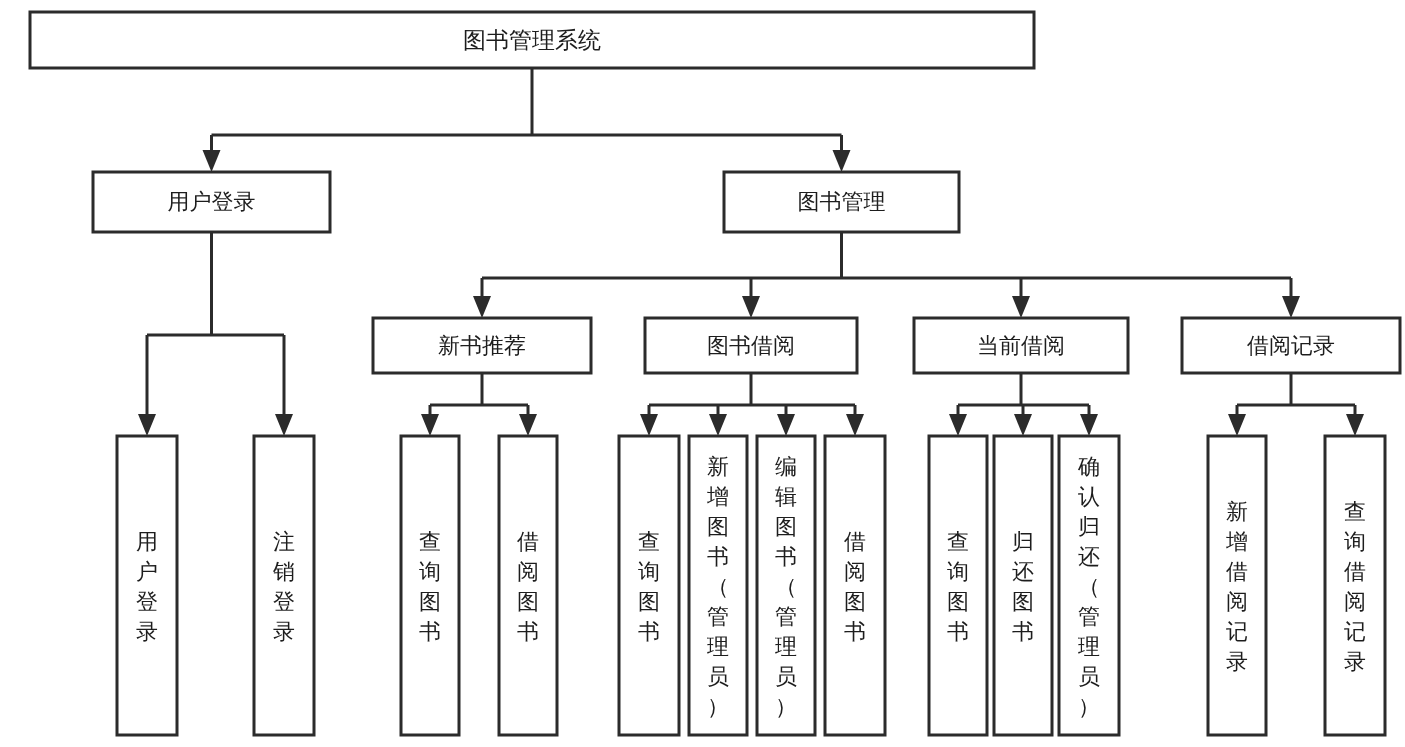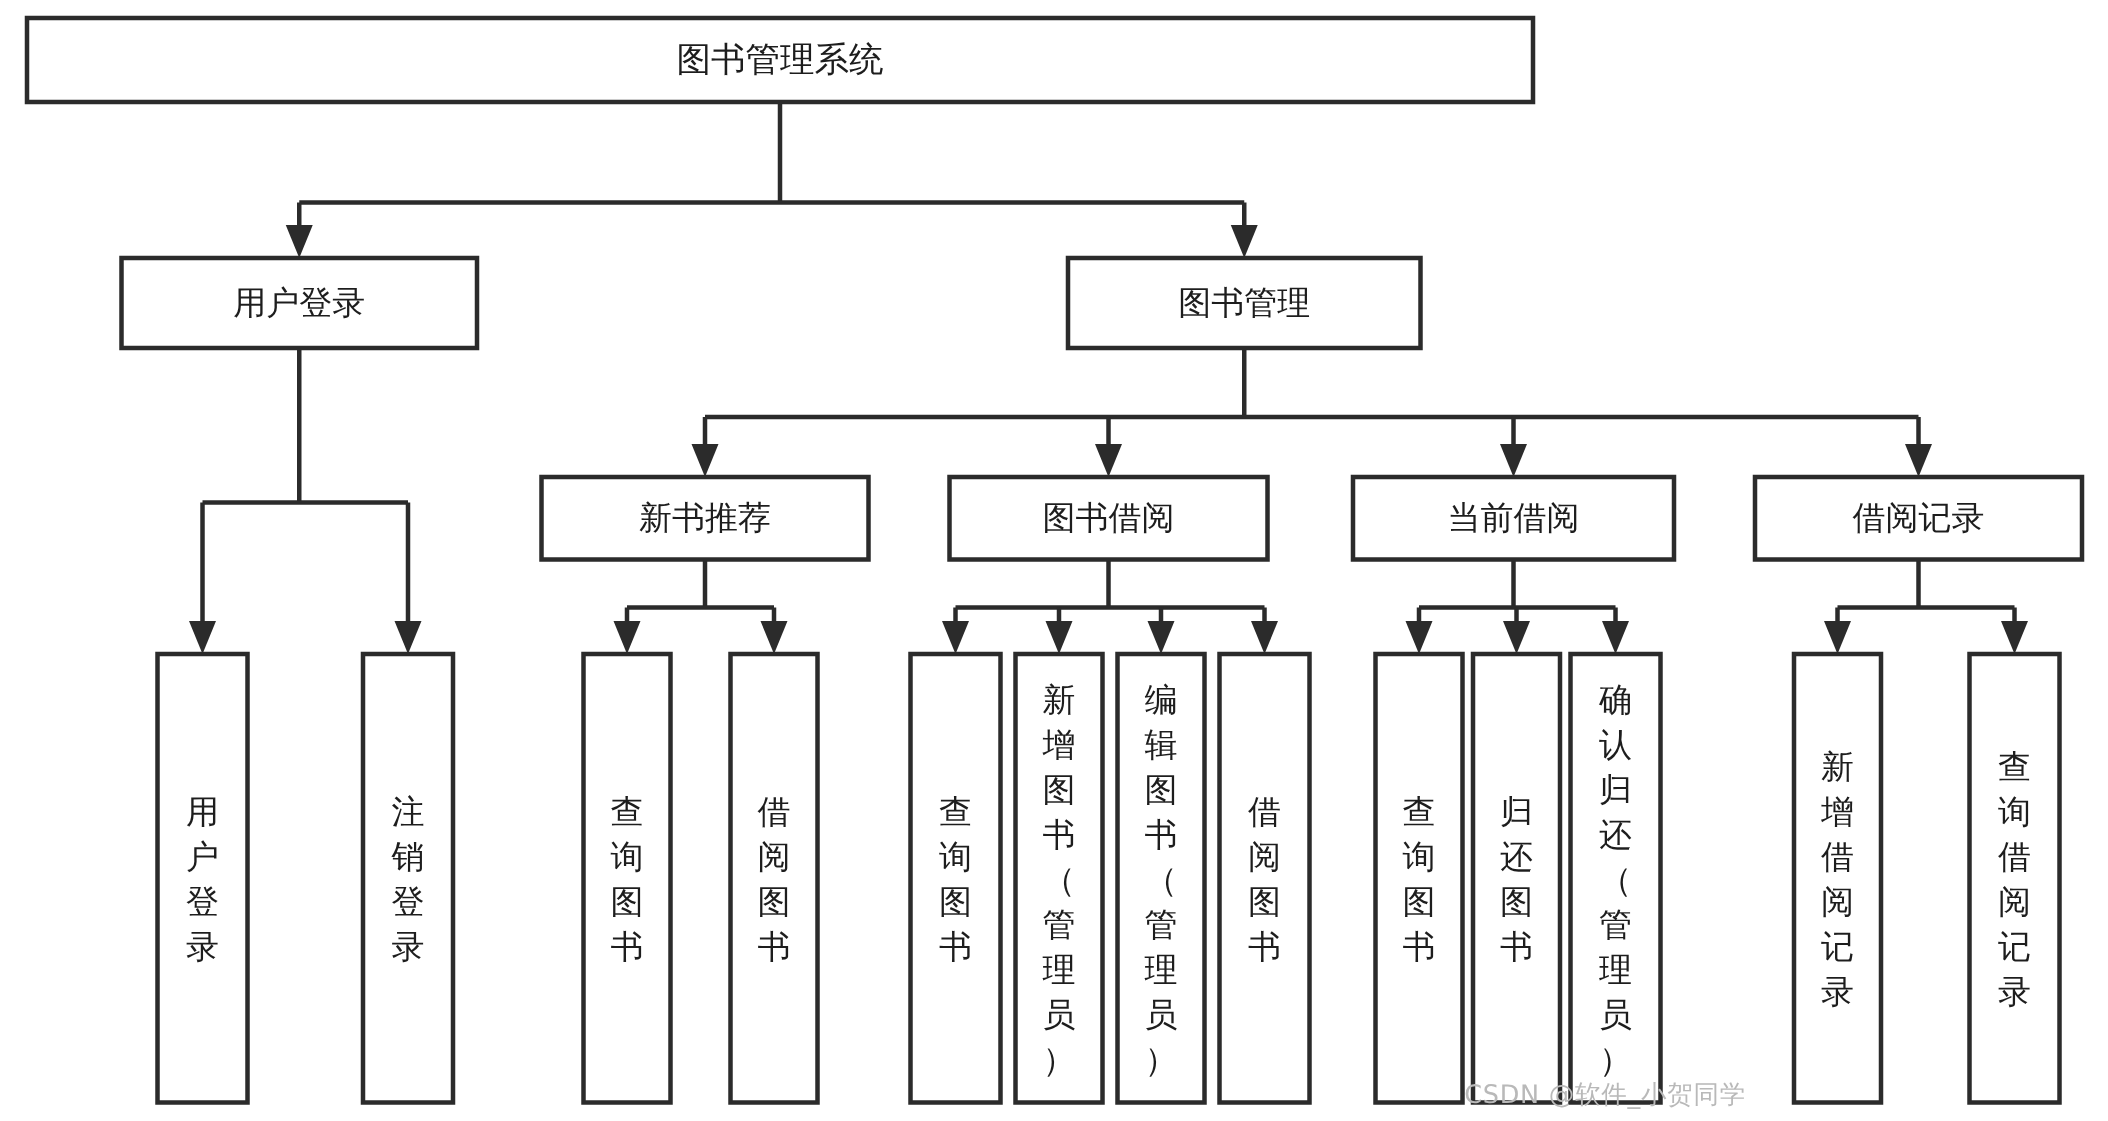--- a/index.html
+++ b/index.html
@@ -9,21 +9,21 @@
   }
   body {
     width: 1405px;
     height: 747px;
     position: relative;
     font-family: "DejaVu Sans", "Liberation Sans", sans-serif;
     overflow: hidden;
   }
   #diagram-root {
     position: absolute;
-    left: 0;
+    left: 12px;
     top: 0;
     width: 1172px;
     height: 747px;
   }
   .node-box {
     fill: #ffffff;
     stroke: #2b2b2b;
     stroke-width: 3;
   }
   .node-label {
@@ -158,14 +158,13 @@
         <rect x="982" y="436" width="58" height="299" class="node-box"></rect>
         <text x="1011" y="548.9" class="leaf-label"><tspan x="1011" dy="0">归</tspan><tspan x="1011" dy="30">还</tspan><tspan x="1011" dy="30">图</tspan><tspan x="1011" dy="30">书</tspan></text>
         <rect x="1047" y="436" width="60" height="299" class="node-box"></rect>
         <text x="1077" y="473.9" class="leaf-label"><tspan x="1077" dy="0">确</tspan><tspan x="1077" dy="30">认</tspan><tspan x="1077" dy="30">归</tspan><tspan x="1077" dy="30">还</tspan><tspan x="1077" dy="30">（</tspan><tspan x="1077" dy="30">管</tspan><tspan x="1077" dy="30">理</tspan><tspan x="1077" dy="30">员</tspan><tspan x="1077" dy="30">）</tspan></text>
         <rect x="1196" y="436" width="58" height="299" class="node-box"></rect>
         <text x="1225" y="518.9" class="leaf-label"><tspan x="1225" dy="0">新</tspan><tspan x="1225" dy="30">增</tspan><tspan x="1225" dy="30">借</tspan><tspan x="1225" dy="30">阅</tspan><tspan x="1225" dy="30">记</tspan><tspan x="1225" dy="30">录</tspan></text>
         <rect x="1313" y="436" width="60" height="299" class="node-box"></rect>
         <text x="1343" y="518.9" class="leaf-label"><tspan x="1343" dy="0">查</tspan><tspan x="1343" dy="30">询</tspan><tspan x="1343" dy="30">借</tspan><tspan x="1343" dy="30">阅</tspan><tspan x="1343" dy="30">记</tspan><tspan x="1343" dy="30">录</tspan></text>
       </g>
   </svg>
-  <div class="watermark">CSDN @软件_小贺同学</div>
 </div>
 
 </body></html>

